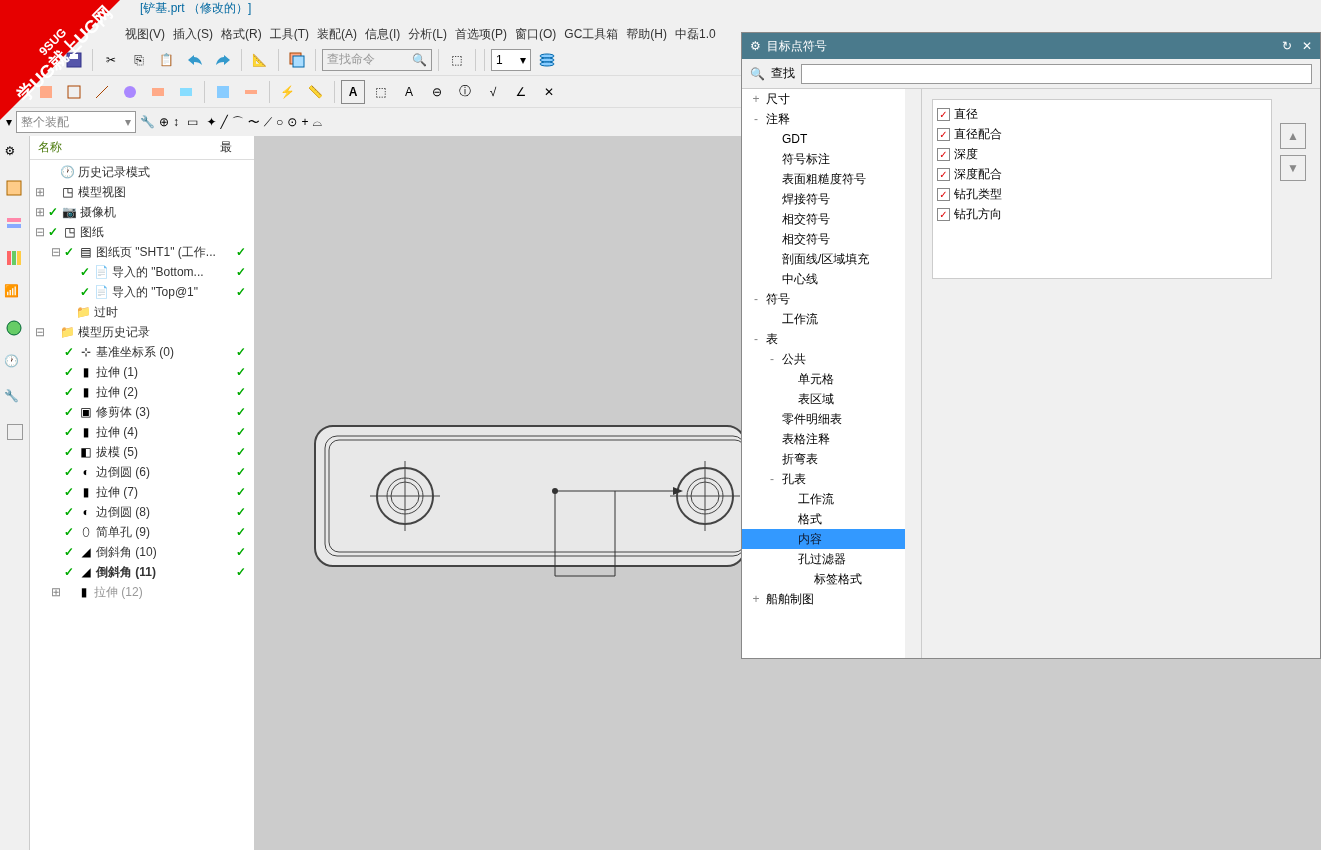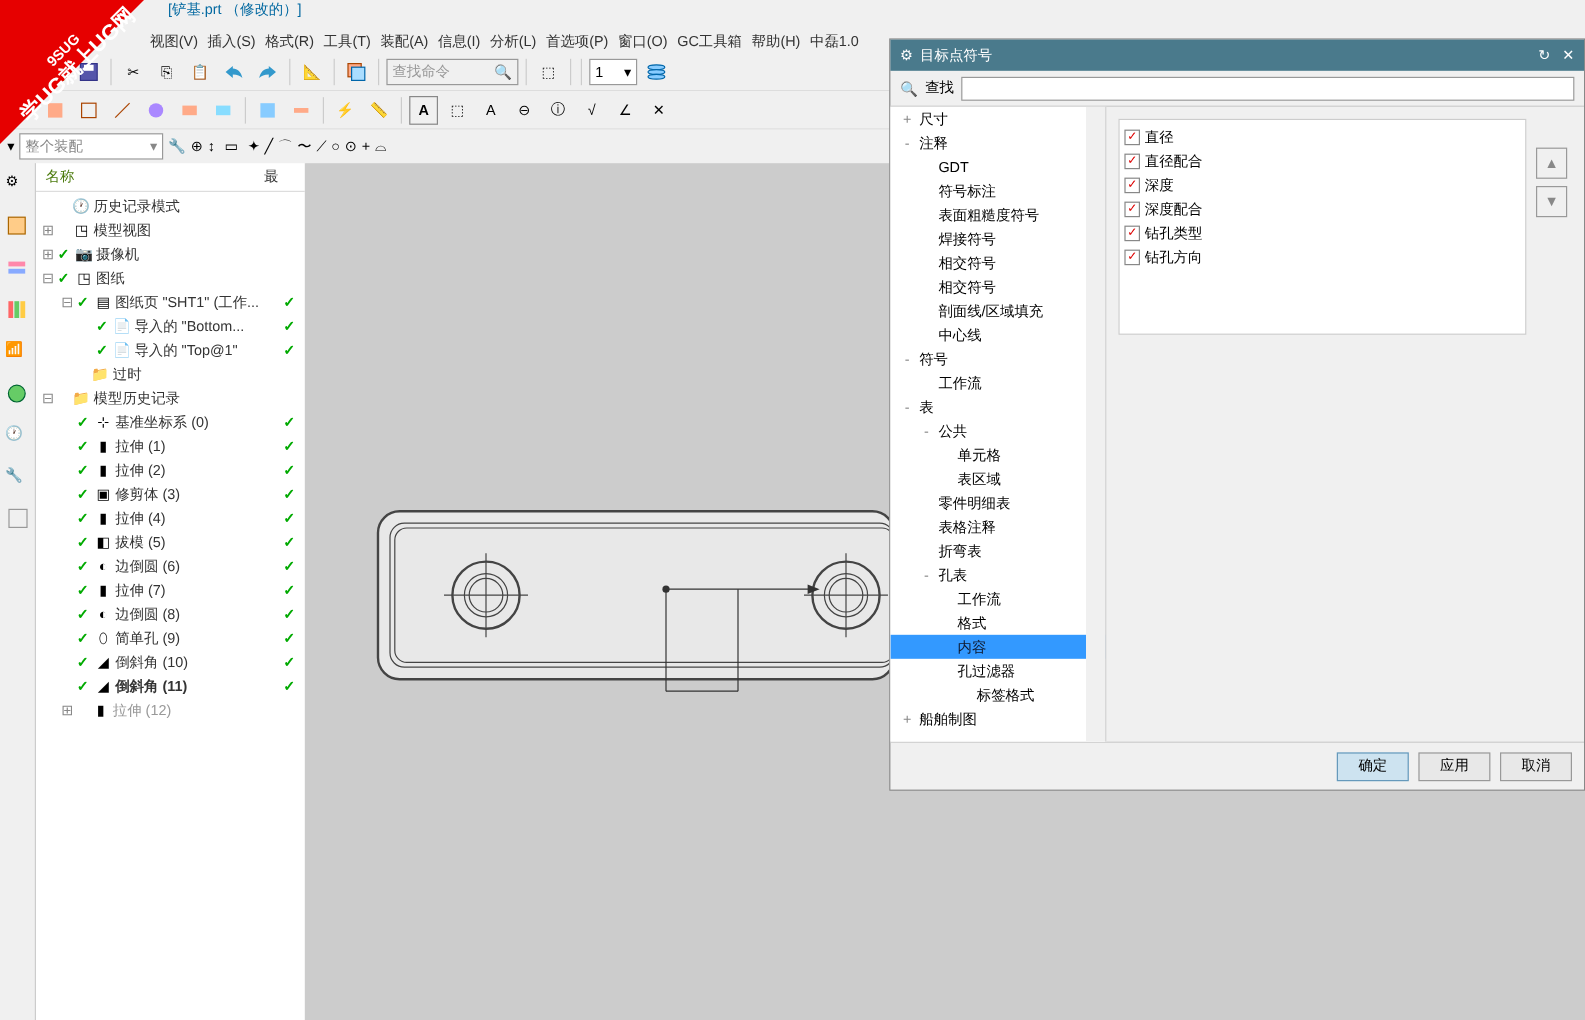--- a/index.html
+++ b/index.html
@@ -634,18 +634,13 @@
               <span>钻孔方向</span>
             </div>
           </div>
       </div>
       <div class="rp-arrows">
         <div class="abtn">▲</div>
         <div class="abtn">▼</div>
       </div>
     </div>
   </div>
-  <div class="rp-footer">
-    <button class="primary">确定</button>
-    <button>应用</button>
-    <button>取消</button>
-  </div>
 </div>
 
 </body></html>

